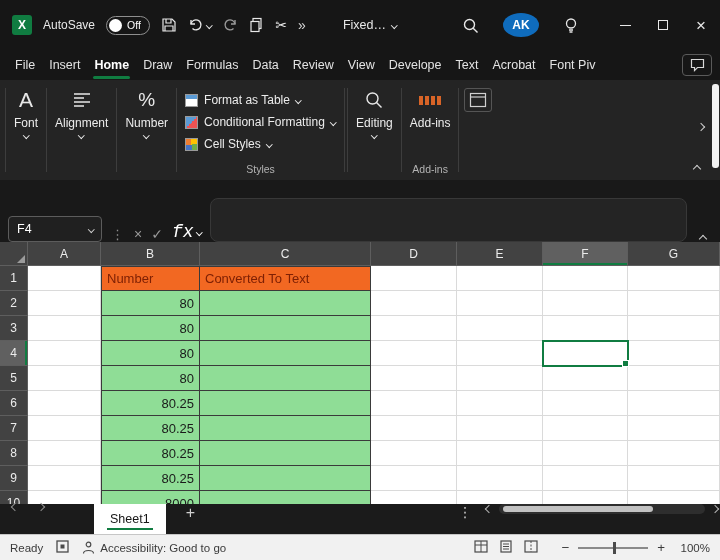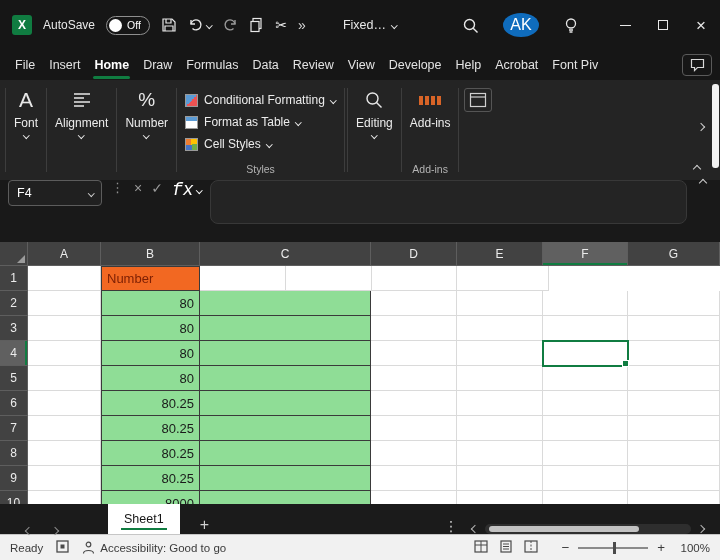--- a/index.html
+++ b/index.html
@@ -19,21 +19,21 @@
   .titlebar{flex:0 0 50px;display:flex;align-items:center;padding-left:12px;gap:11px;font-size:12px;background:#161616}
   .logo{width:20px;height:20px;border-radius:3px;background:var(--accent,#107C41);display:flex;align-items:center;justify-content:center;color:#fff;font-weight:bold;font-size:12px}
   .pill{display:flex;align-items:center;border:1px solid #8f8f8f;border-radius:10px;height:19px;padding:1px 8px 1px 2px;gap:5px}
   .knob{width:13px;height:13px;border-radius:50%;background:#fff}
   .pill span{font-size:10.5px;color:#fff}
   .tbtn{display:flex;align-items:center;gap:3px;font-size:12px;color:#e8e8e8}
   .scissors{font-size:14px}
   .ovf{font-size:14px;color:#d8d8d8}
   .doc{margin-left:26px;gap:6px;font-size:12.5px}
   .t-right{margin-left:auto;display:flex;align-items:center;gap:24px}
-  .avatar{width:36px;height:24px;border-radius:50%;background:var(--avatar-blue,#0F6CBD);color:#fff;font-size:16px;font-weight:normal;display:flex;align-items:center;justify-content:center}
+  .avatar{width:36px;height:24px;border-radius:50%;background:var(--avatar-blue,#0F6CBD);color:#fff;font-size:12px;font-weight:bold;display:flex;align-items:center;justify-content:center}
   .win{display:flex;margin-left:16px;height:50px}
   .win button{width:38px;height:50px;display:flex;align-items:center;justify-content:center}
   .minug{display:inline-block;width:11px;border-top:1.4px solid #e8e8e8}
   .maxg{display:inline-block;width:10px;height:10px;border:1.4px solid #e8e8e8}
   .closeg{font-size:17px;line-height:1}
 
   
   .menubar{flex:0 0 30px;display:flex;align-items:center;padding:0 8px;background:#161616}
   .mtabs{display:flex;align-items:center;height:30px}
   .mtab{padding:0 7px;line-height:30px;font-size:12.5px;color:#e3e3e3;position:relative;white-space:nowrap}
@@ -58,21 +58,21 @@
   .cs-ic{width:13px;height:13px;border:1px solid #9a9a9a;background:conic-gradient(#FFC000 0 25%,#70AD47 25% 50%,#4472C4 50% 75%,#ED7D31 75%)}
   .addins-ic{display:grid;grid-template-columns:9px 9px;gap:2px}
   .addins-ic i{display:block;height:9px;border:2px solid var(--addins-orange,#D86427)}
   .rmisc{display:flex;flex-direction:column;align-items:center;padding:8px 4px;gap:8px}
   .miscbox{width:28px;height:24px;border:1px solid #555;border-radius:3px;display:flex;align-items:center;justify-content:center}
   .rscroll{position:absolute;right:16px;top:44px;color:#cfcfcf}
   .collapse{position:absolute;right:20px;bottom:8px;color:#cfcfcf}
   .vstrip{position:absolute;right:1px;top:4px;width:7px;height:84px;background:#f2f2f2;border-radius:3px}
 
   
-  .formula{flex:0 0 62px;background:#191919;display:flex;align-items:flex-start;padding:0 10px 0 8px;gap:9px}
+  .formula{flex:0 0 62px;background:#191919;display:flex;align-items:flex-end;padding:0 10px 0 8px;gap:9px}
   .namebox{width:94px;height:26px;background:#202020;border:1px solid #5c5c5c;border-radius:4px;display:flex;align-items:center;padding:0 8px;font-size:12.5px;color:#fff}
   .namebox .chev{margin-left:auto;color:#cfcfcf}
   .fdots{color:#8f8f8f;font-size:13px;letter-spacing:1px}
   .fbtn{font-size:14px;color:#9a9a9a;display:flex;align-items:center;gap:3px}
   .fbtn.fx{color:#fff}
   .fbtn.fx i{font-family:Liberation Mono, monospace;font-style:italic;font-size:18px}
   .finput{flex:1;height:44px;background:#242424;border:1px solid #383838;border-radius:8px}
   .fexp{color:#cfcfcf;margin:0 4px}
 
   
@@ -86,21 +86,21 @@
   .corner:after{content:"";position:absolute;right:2px;bottom:2px;border-left:8px solid transparent;border-bottom:8px solid #9b9b9b}
   .cell{flex:0 0 auto;display:flex;align-items:center;padding:0 5px;font-size:13px;background:#fff;border-right:1px solid #dadada;border-bottom:1px solid #dadada}
   .cell.orange{background:var(--header-fill,#F26822);color:var(--header-text,#7E2004);border-right:1px solid var(--range-border,#3A3A3A);border-bottom:1px solid var(--range-border,#3A3A3A);border-top:1px solid var(--range-border,#3A3A3A)}
   .cell.green{background:var(--green-fill,#8FDD96);border-right:1px solid var(--range-border,#3A3A3A);border-bottom:1px solid var(--range-border,#3A3A3A)}
   .cell.lb{border-left:1px solid var(--range-border,#3A3A3A)}
   .cell.num{justify-content:flex-end}
   .cell.selected{background:#fff;outline:2px solid var(--accent,#107C41);outline-offset:-1px;position:relative;z-index:3}
   .cell.selected:after{content:"";position:absolute;right:-2px;bottom:-2px;width:5px;height:5px;background:var(--accent,#107C41);border:1px solid #fff}
 
   
-  .tabsbar{flex:0 0 30px;background:#1b1b1b;display:flex;align-items:flex-end;padding:0 16px;color:#b5b5b5}
+  .tabsbar{flex:0 0 30px;background:#1b1b1b;display:flex;align-items:flex-start;padding:0 2px;color:#b5b5b5}
   .navch{width:26px;display:flex;justify-content:center;color:#8d8d8d}
   .sheettab{height:30px;margin-left:40px;padding:0 16px;background:#fff;color:#161616;font-size:12.5px;display:flex;align-items:center;position:relative}
   .sheettab:after{content:"";position:absolute;left:13px;right:13px;bottom:4px;height:2px;background:var(--accent,#107C41)}
   .addsheet{margin-left:20px;font-size:16px;color:#cfcfcf}
   .kebab{margin-left:auto;font-size:14px;color:#cfcfcf}
   .hscroll{display:flex;align-items:center;gap:7px;margin-left:14px}
   .track{width:206px;height:10px;background:#2e2e2e;border-radius:5px;position:relative}
   .thumb{position:absolute;left:4px;top:2px;height:6px;width:150px;background:#c2c2c2;border-radius:3px}
 
   
@@ -188,21 +188,21 @@
     <div class="mtabs" id="menu-tabs">
         <span class="mtab">File</span>
         <span class="mtab">Insert</span>
         <span class="mtab active">Home</span>
         <span class="mtab">Draw</span>
         <span class="mtab">Formulas</span>
         <span class="mtab">Data</span>
         <span class="mtab">Review</span>
         <span class="mtab">View</span>
         <span class="mtab">Develope</span>
-        <span class="mtab">Help</span>
+        <span class="mtab">Text</span>
         <span class="mtab">Acrobat</span>
         <span class="mtab">Font Piv</span>
       </div>
     <div class="mb-right">
       <button class="mbtn">
         <svg width="15" height="14" viewBox="0 0 15 14">
             <path d="M1.5 1.5h12v8h-6l-3 3v-3h-3z" fill="none" stroke="#d8d8d8" stroke-width="1.2"></path>
           </svg>
       </button>
 
@@ -234,27 +234,27 @@
     <div class="rgroup">
       <button class="rbig">
         <span class="ic pct">%</span>
         <span>Number</span>
         <span class="chev sm"></span>
       </button>
     </div>
     <div class="rdiv"></div>
     <div class="rgroup styles-g">
       <button class="sbtn">
+        <span class="ft-ic"></span>
+        <span>Format as Table</span>
+        <span class="chev sm"></span>
+      </button>
+      <button class="sbtn">
         <span class="cf-ic"></span>
         <span>Conditional Formatting</span>
-        <span class="chev sm"></span>
-      </button>
-      <button class="sbtn">
-        <span class="ft-ic"></span>
-        <span>Format as Table</span>
         <span class="chev sm"></span>
       </button>
       <button class="sbtn">
         <span class="cs-ic"></span>
         <span>Cell Styles</span>
         <span class="chev sm"></span>
       </button>
       <span class="gfoot">Styles</span>
     </div>
     <div class="rdiv"></div>
@@ -326,20 +326,21 @@
         <div class="hcell" style="width: 171px;">C</div>
         <div class="hcell" style="width: 86px;">D</div>
         <div class="hcell" style="width: 86px;">E</div>
         <div class="hcell sel" style="width: 85px;">F</div>
         <div class="hcell" style="width: 92px;">G</div>
       </div>
       <div class="srow">
         <div class="rcell" style="width: 28px;">1</div>
         <div class="cell" style="width: 73px;"></div>
         <div class="cell orange lb" style="width: 99px;">Number</div>
+        <div class="cell orange" style="width: 171px;">Converted To Text</div>
         <div class="cell" style="width: 86px;"></div>
         <div class="cell" style="width: 86px;"></div>
         <div class="cell" style="width: 85px;"></div>
         <div class="cell" style="width: 92px;"></div>
       </div>
       <div class="srow">
         <div class="rcell" style="width: 28px;">2</div>
         <div class="cell" style="width: 73px;"></div>
         <div class="cell green num lb" style="width: 99px;">80</div>
         <div class="cell green" style="width: 171px;"></div>

